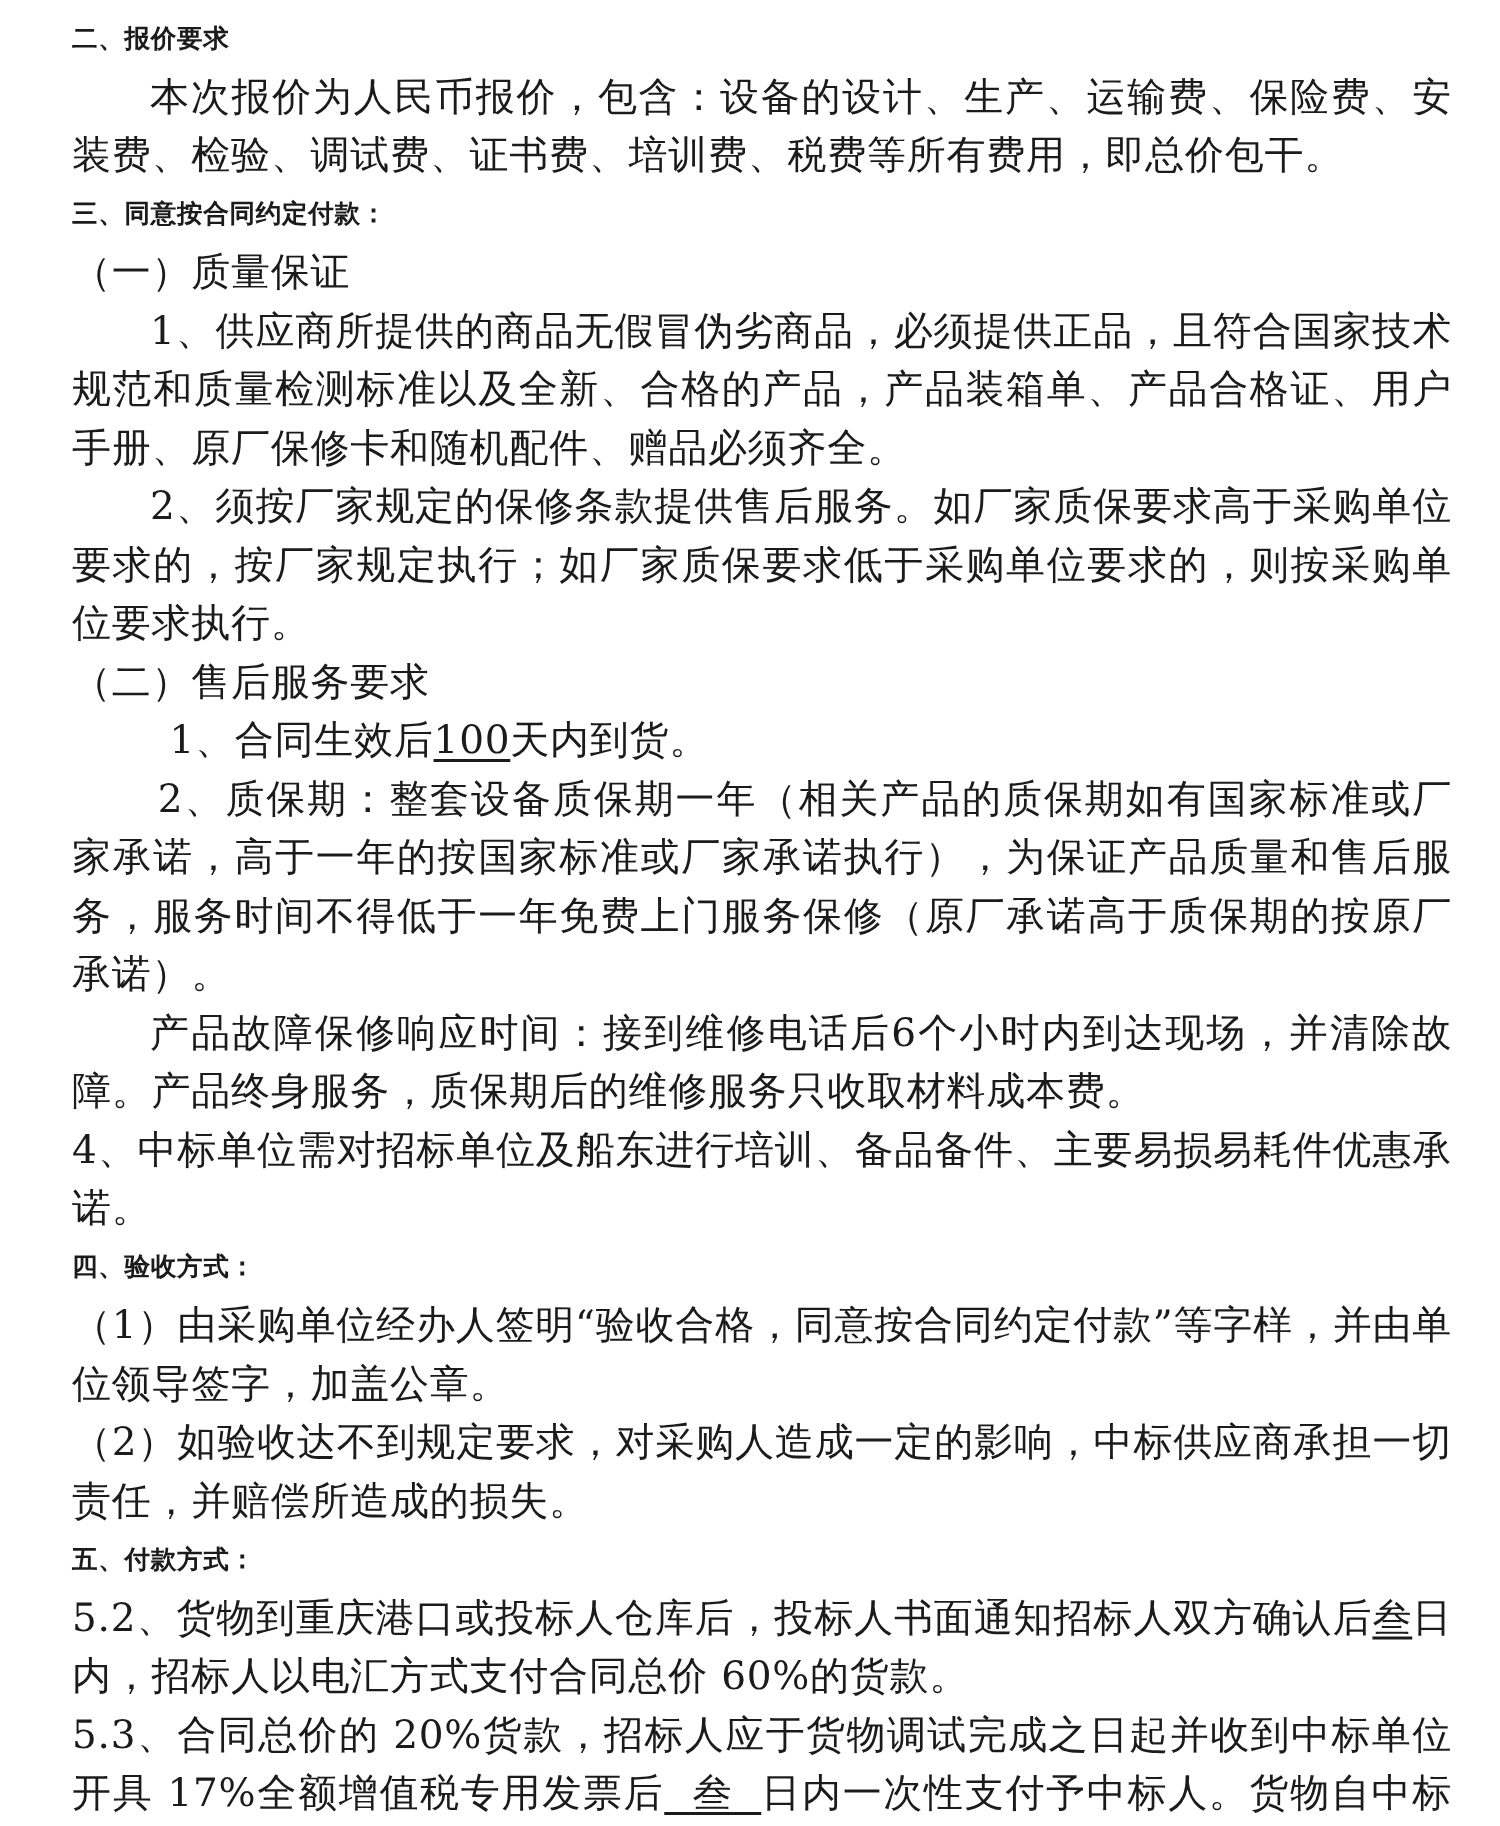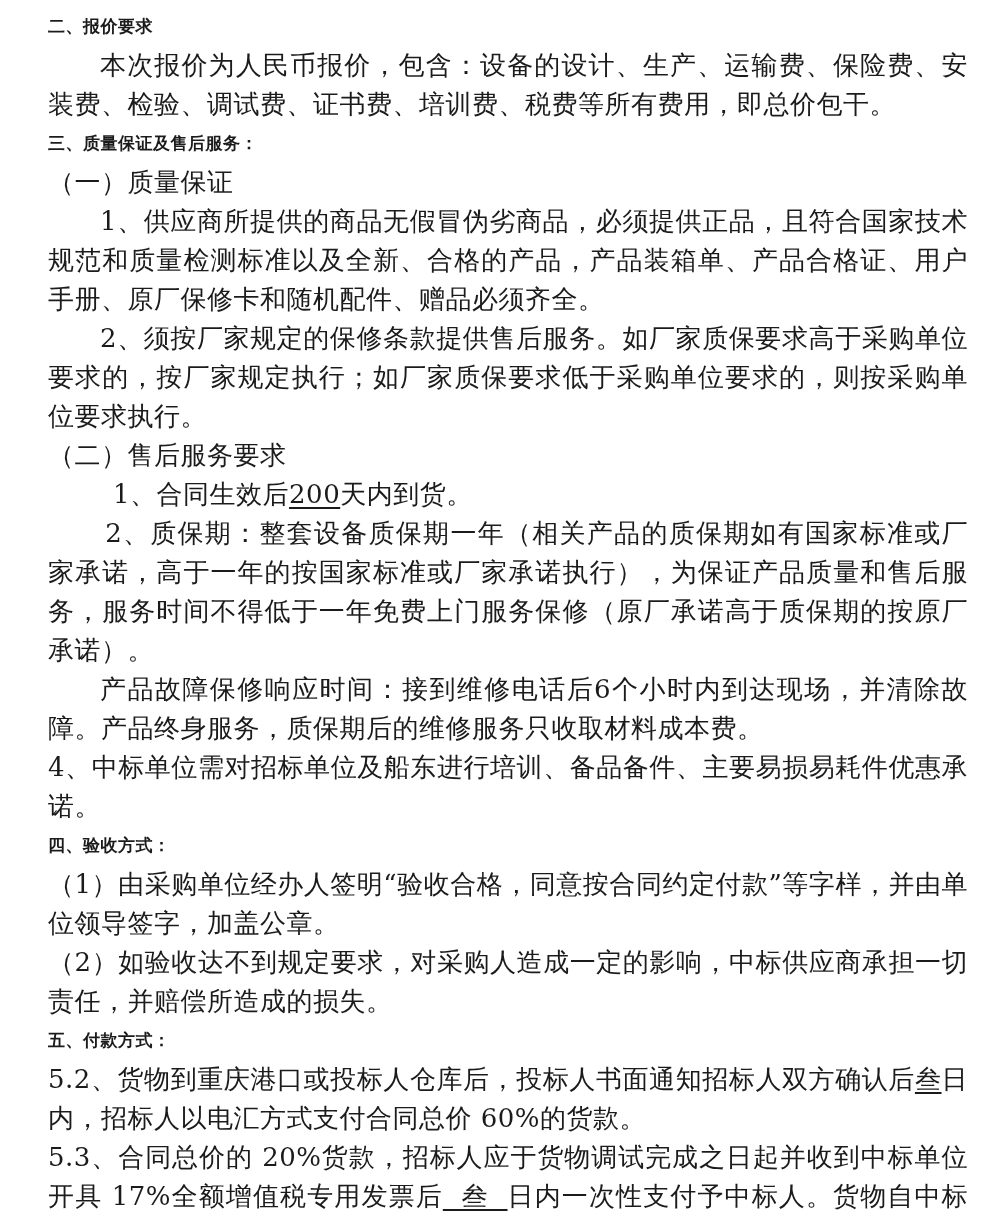--- a/index.html
+++ b/index.html
@@ -41,31 +41,31 @@
 </style>
 </head>
 <body>
 
 <div class="doc">
 
   <p class="para heading"><span>二、报价要求</span></p>
 
   <p class="para in2"><span>本次报价为人民币报价，包含：设备的设计、生产、运输费、保险费、安装费、检验、调试费、证书费、培训费、税费等所有费用，即总价包干。</span></p>
 
-  <p class="para heading"><span>三、质量保证及售后服务：</span></p>
+  <p class="para heading"><span>三、同意按合同约定付款：</span></p>
 
   <p class="para"><span>（一）质量保证</span></p>
 
   <p class="para in2"><span>1、供应商所提供的商品无假冒伪劣商品，必须提供正品，且符合国家技术规范和质量检测标准以及全新、合格的产品，产品装箱单、产品合格证、用户手册、原厂保修卡和随机配件、赠品必须齐全。</span></p>
 
   <p class="para in2"><span>2、须按厂家规定的保修条款提供售后服务。如厂家质保要求高于采购单位要求的，按厂家规定执行；如厂家质保要求低于采购单位要求的，则按采购单位要求执行。</span></p>
 
   <p class="para"><span>（二）售后服务要求</span></p>
 
-  <p class="para in2_5"><span>1、合同生效后</span><span class="u">200</span><span>天内到货。</span></p>
+  <p class="para in2_5"><span>1、合同生效后</span><span class="u">100</span><span>天内到货。</span></p>
 
   <p class="para in2_2"><span>2、质保期：整套设备质保期一年（相关产品的质保期如有国家标准或厂家承诺，高于一年的按国家标准或厂家承诺执行），为保证产品质量和售后服务，服务时间不得低于一年免费上门服务保修（原厂承诺高于质保期的按原厂承诺）。</span></p>
 
 
   <p class="para in2"><span>产品故障保修响应时间：接到维修电话后6个小时内到达现场，并清除故障。产品终身服务，质保期后的维修服务只收取材料成本费。</span></p>
 
   <p class="para"><span>4、中标单位需对招标单位及船东进行培训、备品备件、主要易损易耗件优惠承诺。</span></p>
 
   <p class="para heading"><span>四、验收方式：</span></p>
 

